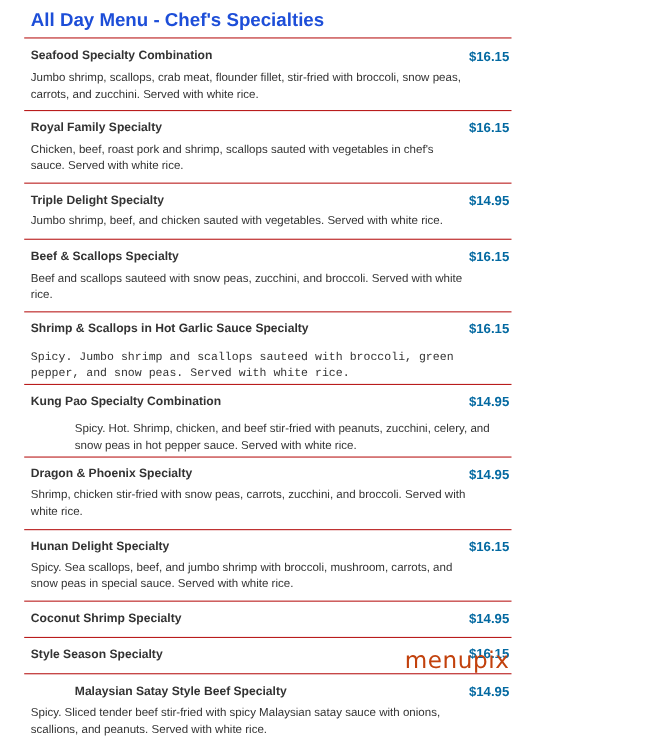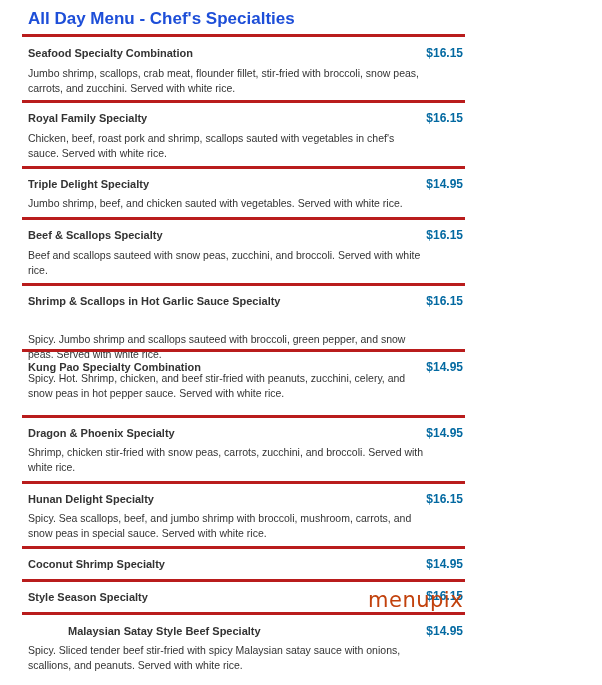--- a/index.html
+++ b/index.html
@@ -24,21 +24,21 @@
       white-space: nowrap;
     }
     .items {
       position: absolute;
       left: 22px;
       top: 34px;
       width: 443px;
     }
     .item {
       position: relative;
-      border-top: 3px solid #b91c1c;
+      border-top: 1px solid #b91c1c;
     }
     .item-name {
       position: absolute;
       left: 6px;
       font-size: 11px;
       font-weight: bold;
       color: #333333;
       white-space: nowrap;
     }
     .item-price {
@@ -95,27 +95,27 @@
 
   <div class="item" style="height:66px;">
     <span class="item-name" style="top:9px;">Beef &amp; Scallops Specialty</span>
     <span class="item-price" style="top:8px;">$16.15</span>
     <p class="item-desc" style="top:28px;">Beef and scallops sauteed with snow peas, zucchini, and broccoli. Served with white rice.</p>
   </div>
 
   <div class="item" style="height:66px;">
     <span class="item-name" style="top:9px;">Shrimp &amp; Scallops in Hot Garlic Sauce Specialty</span>
     <span class="item-price" style="top:8px;">$16.15</span>
-    <p class="item-desc" style="top:46px;">Spicy. Jumbo shrimp and scallops sauteed with broccoli, green pepper, and snow peas. Served with white rice.</p>
+    <p class="item-desc" style="top:34px;font-family:Liberation Mono, monospace;">Spicy. Jumbo shrimp and scallops sauteed with broccoli, green pepper, and snow peas. Served with white rice.</p>
   </div>
 
   <div class="item" style="height:66px;">
     <span class="item-name" style="top:9px;">Kung Pao Specialty Combination</span>
     <span class="item-price" style="top:8px;">$14.95</span>
-    <p class="item-desc" style="top:19px;">Spicy. Hot. Shrimp, chicken, and beef stir-fried with peanuts, zucchini, celery, and snow peas in hot pepper sauce. Served with white rice.</p>
+    <p class="item-desc" style="top:33px;margin-left:40px;">Spicy. Hot. Shrimp, chicken, and beef stir-fried with peanuts, zucchini, celery, and snow peas in hot pepper sauce. Served with white rice.</p>
   </div>
 
   <div class="item" style="height:66px;">
     <span class="item-name" style="top:9px;">Dragon &amp; Phoenix Specialty</span>
     <span class="item-price" style="top:8px;">$14.95</span>
     <p class="item-desc" style="top:27px;">Shrimp, chicken stir-fried with snow peas, carrots, zucchini, and broccoli. Served with white rice.</p>
   </div>
 
   <div class="item" style="height:65px;">
     <span class="item-name" style="top:9px;">Hunan Delight Specialty</span>

